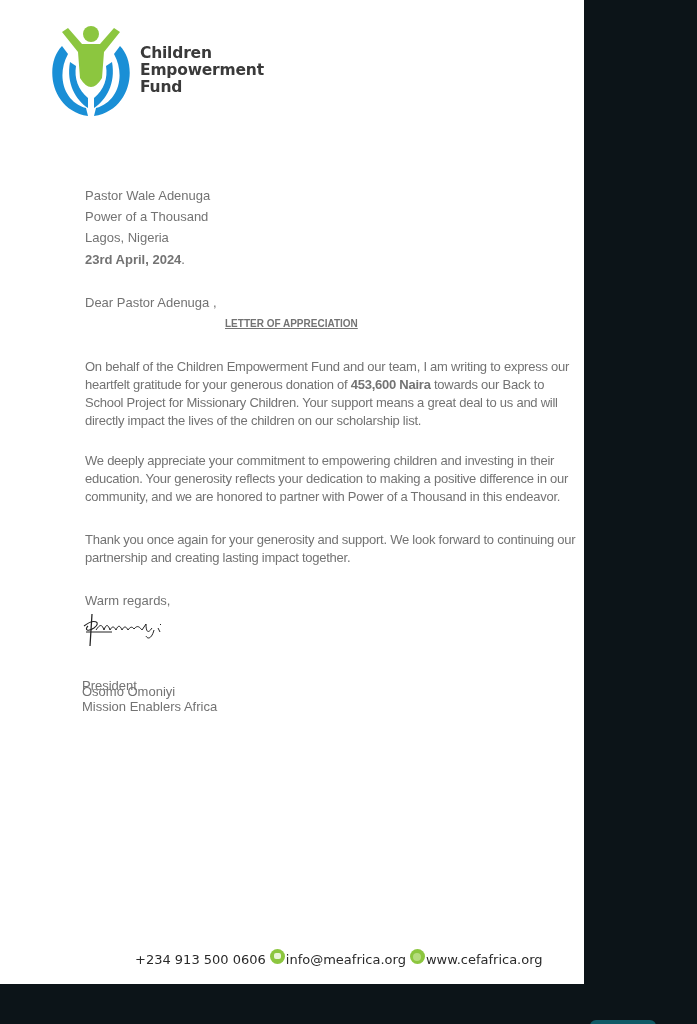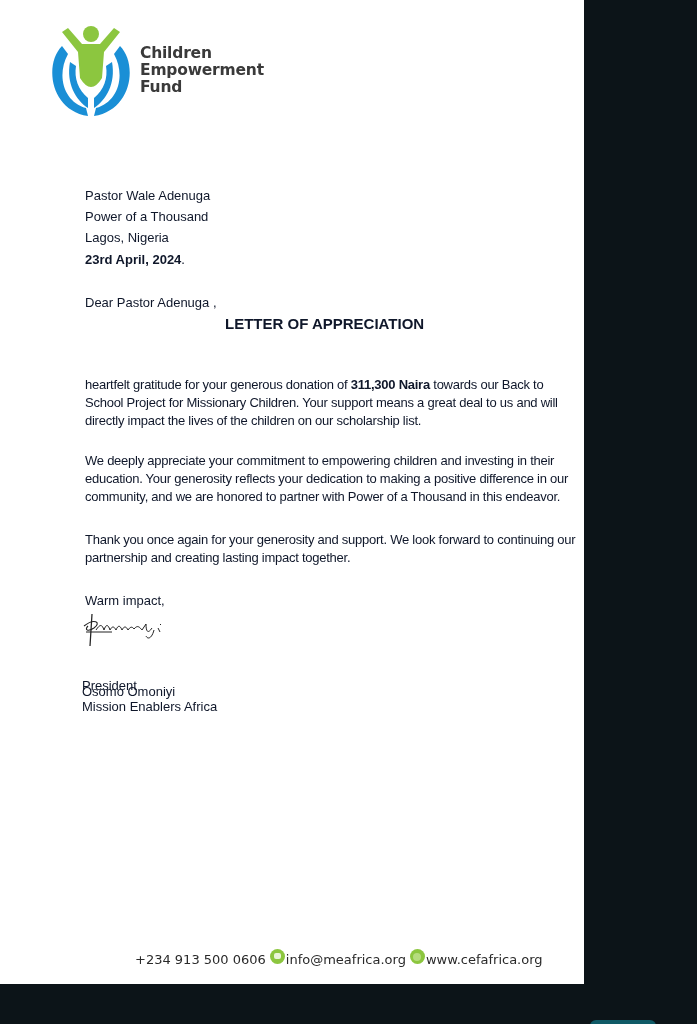--- a/index.html
+++ b/index.html
@@ -14,21 +14,21 @@
   }
   .logo { position:absolute; left:48px; top:24px; width:220px; height:100px; }
   .logo svg { position:absolute; left:0; top:0; }
   .logo-text {
     position:absolute; left:92px; top:21px;
     font-family:"DejaVu Sans", sans-serif; font-weight:bold;
     font-size:15.5px; line-height:17px; color:#3a3a3a; letter-spacing:-0.2px;
   }
   .txt {
     position:absolute; font-family:"Liberation Sans", sans-serif;
-    font-size:13px; color:#0f172a; line-height:20.5px; white-space:nowrap;
+    font-size:13px; color:#737373; line-height:20.5px; white-space:nowrap;
   }
   .b { font-weight:bold; }
   .para { letter-spacing:-0.25px; }
   .footer {
     position:absolute; left:135px; top:952px;
     font-family:"DejaVu Sans", sans-serif; font-size:13px; color:#2a2a2a;
     white-space:nowrap; display:flex; align-items:flex-end;
   }
   .ficon {
     display:inline-block; width:15px; height:15px; border-radius:50%;
@@ -66,34 +66,35 @@
       <div>Fund</div>
     </div>
   </div>
 
   <div class="txt" style="left:85px; top:186px;">Pastor Wale Adenuga</div>
   <div class="txt" style="left:85px; top:207px;">Power of a Thousand</div>
   <div class="txt" style="left:85px; top:228px;">Lagos, Nigeria</div>
   <div class="txt" style="left:85px; top:250px;"><span class="b">23rd April, 2024</span><span>.</span></div>
 
   <div class="txt" style="left:85px; top:293px;">Dear Pastor Adenuga ,</div>
-  <div class="txt b" style="left:225px; top:314px; font-size:15px;">LETTER OF APPRECIATION</div>
+  <div class="txt b" style="left:225px; top:314px; font-size:10px;text-decoration:underline;">LETTER OF APPRECIATION</div>
 
-  <div class="txt para" style="left:85px; top:375px;"><span>heartfelt gratitude for your generous donation of </span><span class="b">311,300 Naira</span><span> towards our Back to</span></div>
+  <div class="txt para" style="left:85px; top:357px;">On behalf of the Children Empowerment Fund and our team, I am writing to express our</div>
+  <div class="txt para" style="left:85px; top:375px;"><span>heartfelt gratitude for your generous donation of </span><span class="b">453,600 Naira</span><span> towards our Back to</span></div>
   <div class="txt para" style="left:85px; top:393px;">School Project for Missionary Children. Your support means a great deal to us and will</div>
   <div class="txt para" style="left:85px; top:411px;">directly impact the lives of the children on our scholarship list.</div>
 
   <div class="txt para" style="left:85px; top:451px;">We deeply appreciate your commitment to empowering children and investing in their</div>
   <div class="txt para" style="left:85px; top:469px;">education. Your generosity reflects your dedication to making a positive difference in our</div>
   <div class="txt para" style="left:85px; top:487px;text-align:center;">community, and we are honored to partner with Power of a Thousand in this endeavor.</div>
 
   <div class="txt para" style="left:85px; top:530px;">Thank you once again for your generosity and support. We look forward to continuing our</div>
   <div class="txt para" style="left:85px; top:548px;">partnership and creating lasting impact together.</div>
 
-  <div class="txt" style="left:85px; top:591px;">Warm impact,</div>
+  <div class="txt" style="left:85px; top:591px;">Warm regards,</div>
 
   <svg style="position:absolute; left:82px; top:612px;" width="86" height="36" viewBox="0 0 86 36">
     <path d="M10 2 L8 34" stroke="#222" stroke-width="1.2" fill="none"></path>
     <path d="M2 14 C12 6 20 10 12 16 C6 20 2 18 6 14 M4 20 L30 20" stroke="#222" stroke-width="1.1" fill="none"></path>
     <path d="M14 18 C18 12 20 12 22 18 C24 12 26 12 28 18 C30 14 32 14 34 18 C36 13 38 13 40 18 C42 14 44 14 46 18 C48 15 50 14 52 17 C56 12 58 16 60 18 L64 12 C64 20 66 22 70 16 M72 18 C70 26 66 28 64 24 M76 16 L78 20 M78 12 L79 13" stroke="#222" stroke-width="1" fill="none"></path>
   </svg>
 
   <div class="txt" style="left:82px; top:655px;margin-top:27px;">Osomo Omoniyi</div>
   <div class="txt" style="left:82px; top:676px;">President</div>
   <div class="txt" style="left:82px; top:697px;">Mission Enablers Africa</div>

